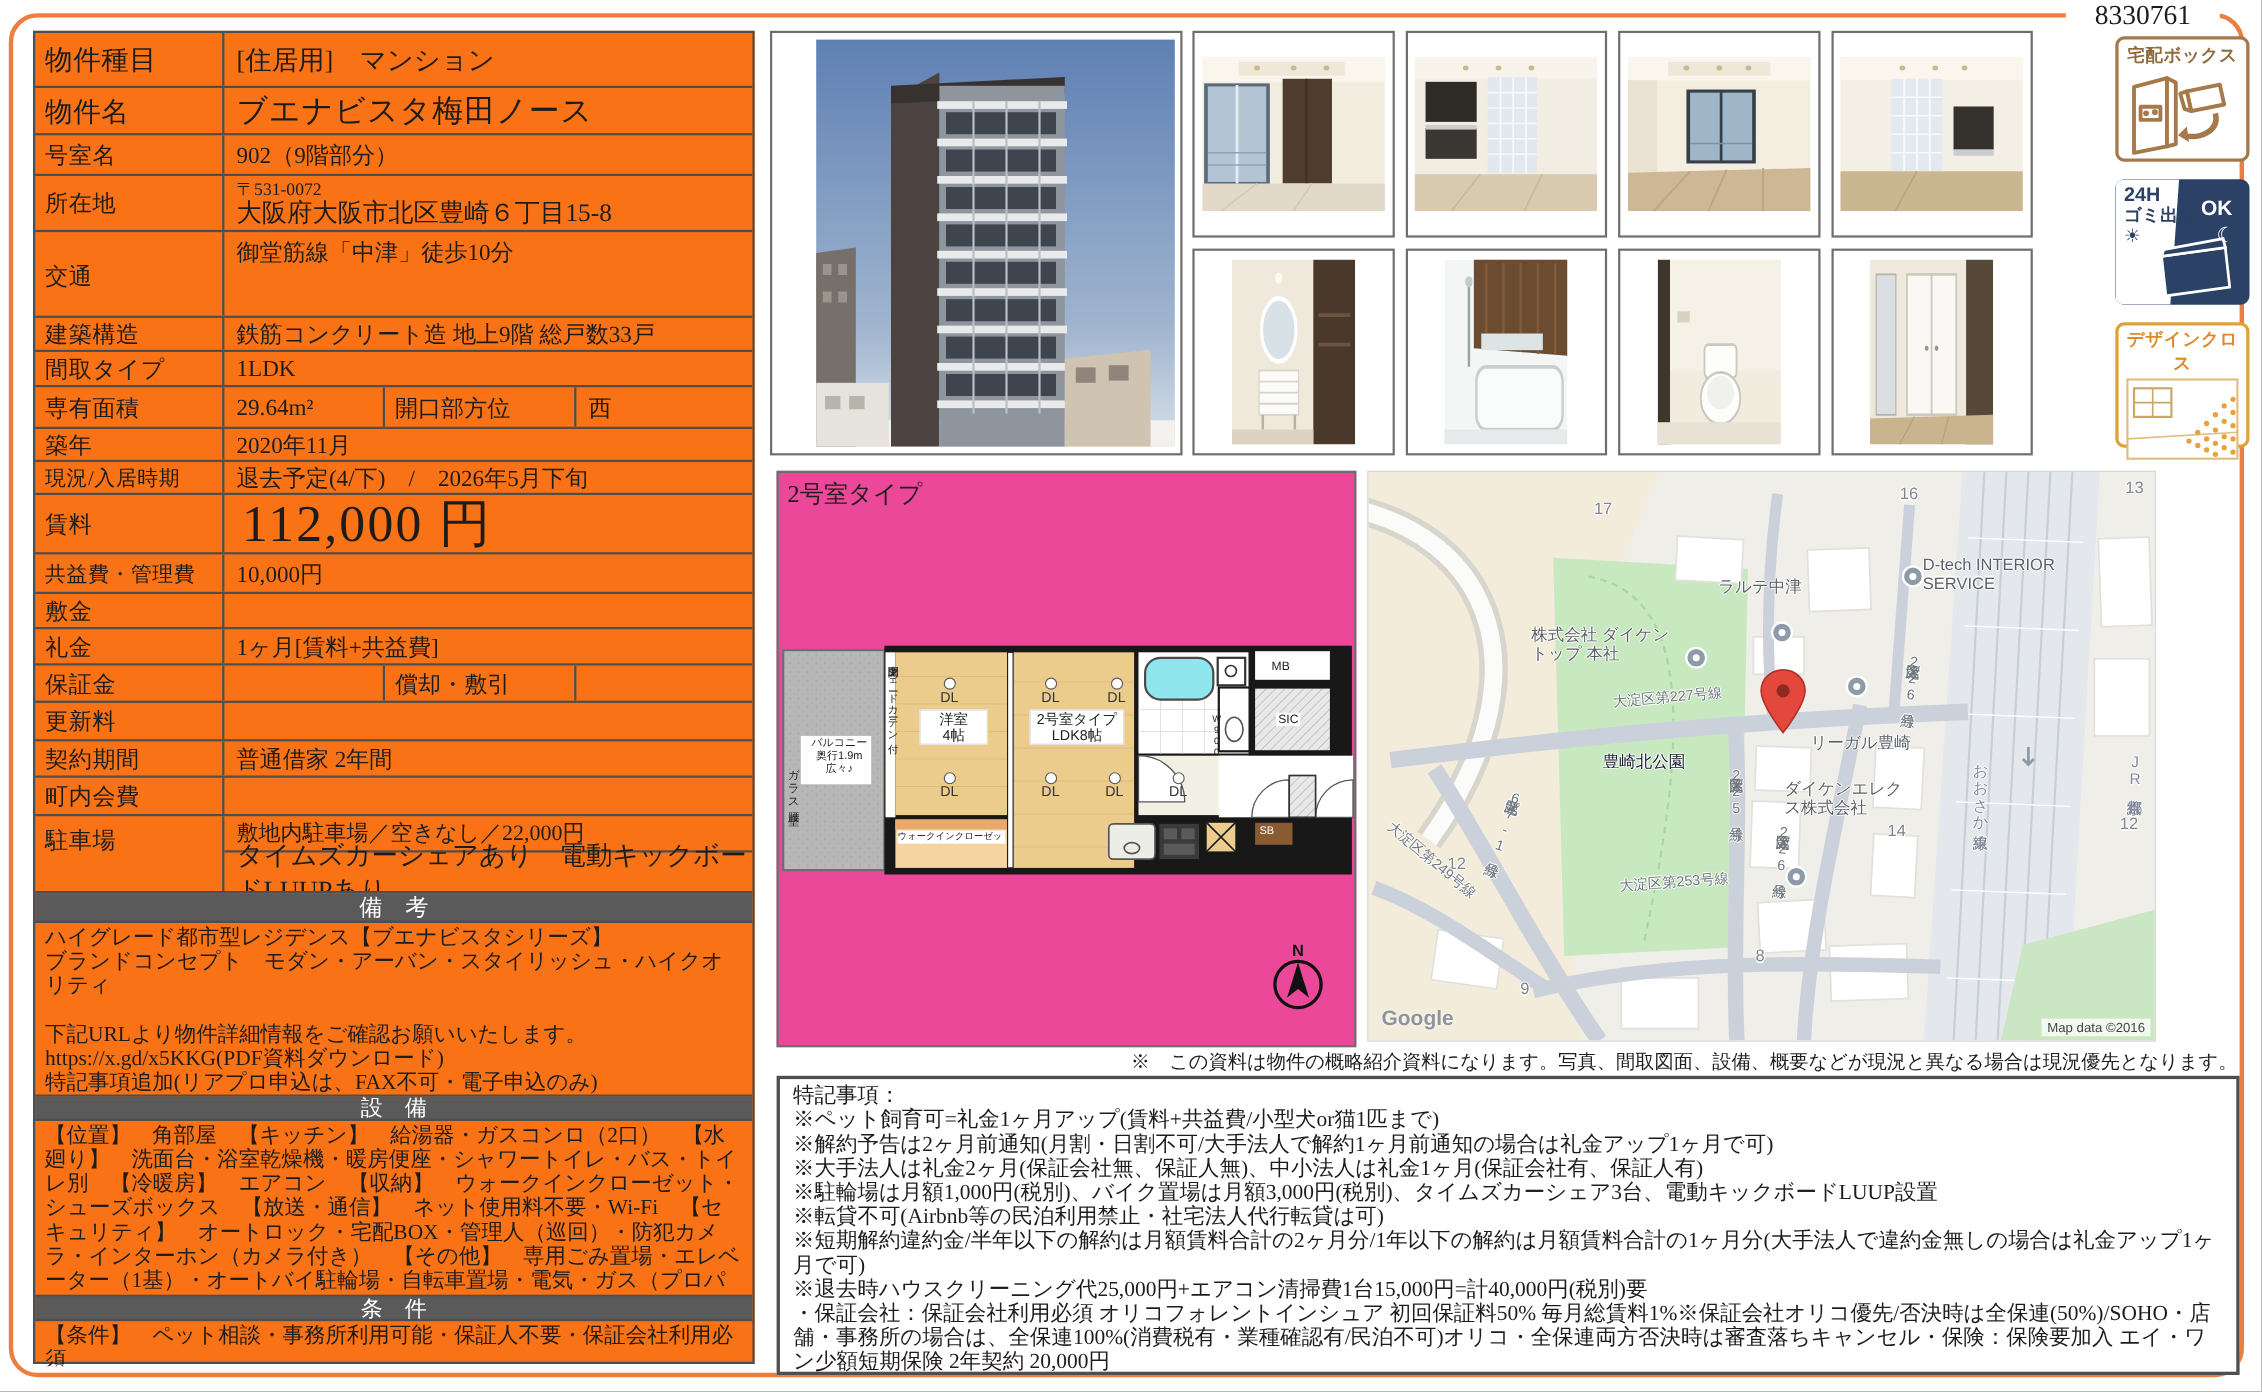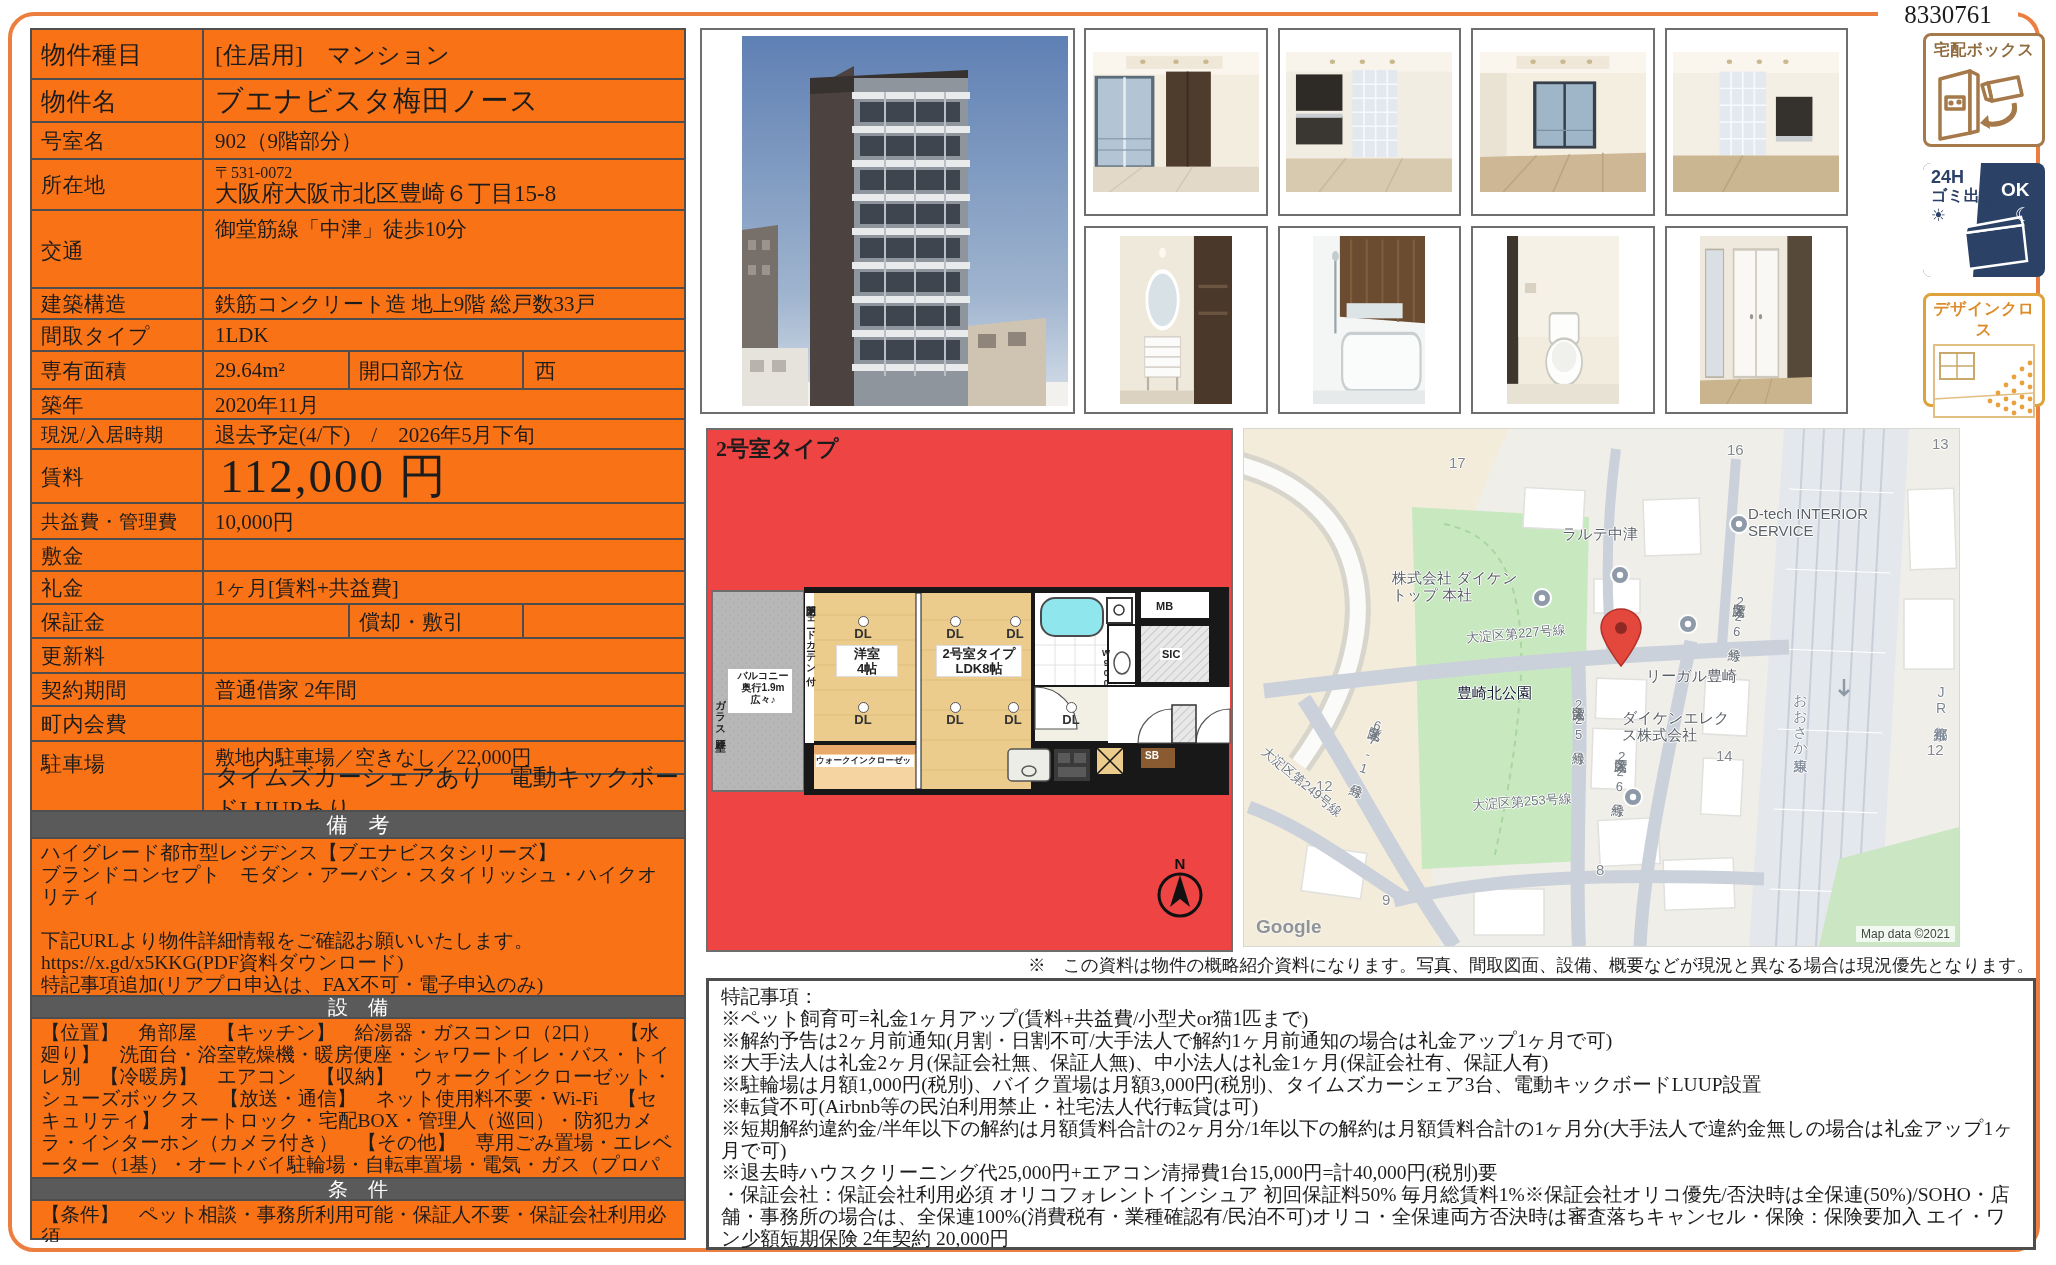--- a/index.html
+++ b/index.html
@@ -46,22 +46,22 @@
   .pcell svg{display:block;}
   
   .badge{position:absolute;left:1883px;width:122px;height:114px;box-sizing:border-box;border-radius:8px;
          font-family:"Liberation Sans","DejaVu Sans",sans-serif;margin-left:40px;}
   #badge1{top:33px;border:3px solid #A5794A;background:#fff;}
   #badge1 .blabel{color:#8F6B3E;font-weight:bold;font-size:16px;text-align:center;margin-top:4px;letter-spacing:.5px;}
   #badge2{top:163px;background:#2C4166;overflow:hidden;}
   #badge3{top:293px;border:3px solid #DFA23B;background:#fff;}
   #badge3 .blabel{color:#DC8B28;font-weight:bold;font-size:16px;text-align:center;margin-top:3px;letter-spacing:.5px;}
   
-  #fp{position:absolute;left:706px;top:428px;width:527px;height:524px;background:#ef4444;
-      border:2px solid #6e6e6e;box-sizing:border-box;font-weight:bold;}
+  #fp{position:absolute;left:706px;top:428px;width:527px;height:524px;background:#ec4899;
+      border:2px solid #6e6e6e;box-sizing:border-box;}
   #fp .caption{position:absolute;left:8px;top:4px;font-size:22px;}
   .fp-t{position:absolute;font-family:"Liberation Sans","DejaVu Sans",sans-serif;color:#222;}
   .vtext{writing-mode:vertical-rl;text-orientation:upright;}
   .dl{position:absolute;width:30px;text-align:center;font-size:13px;line-height:11px;color:#333;
       font-family:"Liberation Sans","DejaVu Sans",sans-serif;}
   .dl i{display:block;width:9px;height:9px;border:1.5px solid #555;border-radius:50%;margin:0 auto 1px;background:#fff;}
   
   #map{position:absolute;left:1243px;top:428px;width:715px;height:517px;background:#EFEEE9;overflow:hidden;border:1px solid #d8d8d2;}
   .mlabel{position:absolute;font-family:"Liberation Sans","DejaVu Sans",sans-serif;font-size:15px;color:#5B6067;
           text-shadow:1px 0 0 #fff,-1px 0 0 #fff,0 1px 0 #fff,0 -1px 0 #fff;white-space:pre-line;line-height:17px;}
@@ -653,21 +653,21 @@
     <div class="mlabel mroad" style="left:222px;top:196px;transform:rotate(-5deg)">大淀区第227号線</div>
     <div class="mlabel mroad vtext" style="left:326px;top:268px">大淀区第225号線</div>
     <div class="mlabel mroad vtext" style="left:118px;top:288px;transform:rotate(18deg)">北区第67-1号線</div>
     <div class="mlabel mroad vtext" style="left:486px;top:165px;transform:rotate(6deg)">大淀区第226号線</div>
     <div class="mlabel mroad vtext" style="left:368px;top:320px;transform:rotate(4deg)">大淀区第226号線</div>
     <div class="mlabel mroad" style="left:228px;top:364px;transform:rotate(-4deg)">大淀区第253号線</div>
     <div class="mlabel mroad" style="left:8px;top:344px;transform:rotate(40deg)">大淀区第249号線</div>
     <div class="mlabel mrail vtext" style="left:548px;top:255px;font-size:14px">おおさか東線</div>
     <div class="mlabel mrail vtext" style="left:688px;top:255px;font-size:14px">JR京都線</div>
     <div style="position:absolute;left:12px;bottom:8px;font-family:'Liberation Sans','DejaVu Sans',sans-serif;font-size:19px;font-weight:bold;color:#8F949A;text-shadow:0 0 3px #fff">Google</div>
-    <div style="position:absolute;right:4px;bottom:4px;font-family:'Liberation Sans','DejaVu Sans',sans-serif;font-size:12px;color:#444;background:rgba(255,255,255,.75);padding:1px 5px">Map data ©2021</div>
+    <div style="position:absolute;right:4px;bottom:4px;font-family:'Liberation Sans','DejaVu Sans',sans-serif;font-size:12px;color:#444;background:rgba(255,255,255,.75);padding:1px 5px">Map data ©2016</div>
   </div>
 
   <div class="abs" style="left:1150px;top:855px">
     <svg width="60" height="66" viewBox="0 0 60 66">
       <text x="30" y="14" text-anchor="middle" font-size="15" font-family="Liberation Sans,sans-serif" font-weight="bold" fill="#111">N</text>
       <circle cx="30" cy="40" r="21" fill="none" stroke="#111" stroke-width="3"></circle>
       <polygon points="30,20 40,52 30,44 20,52" fill="#111"></polygon>
     </svg>
   </div>
 

